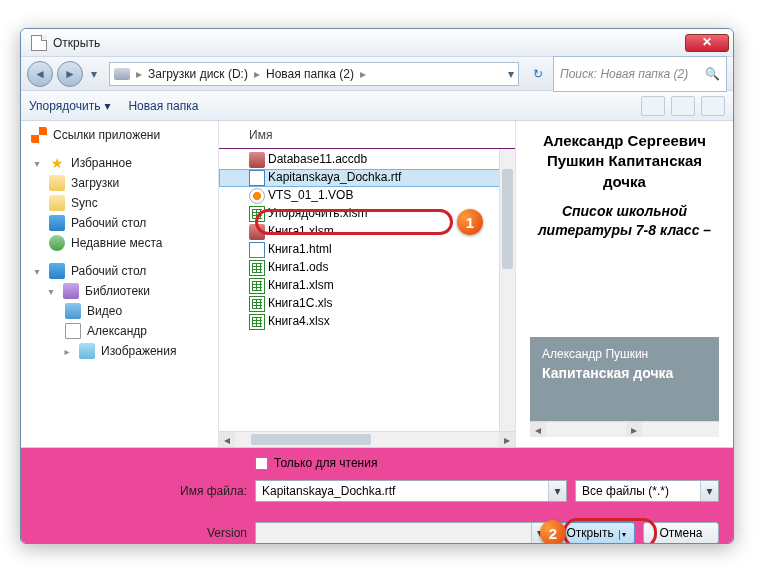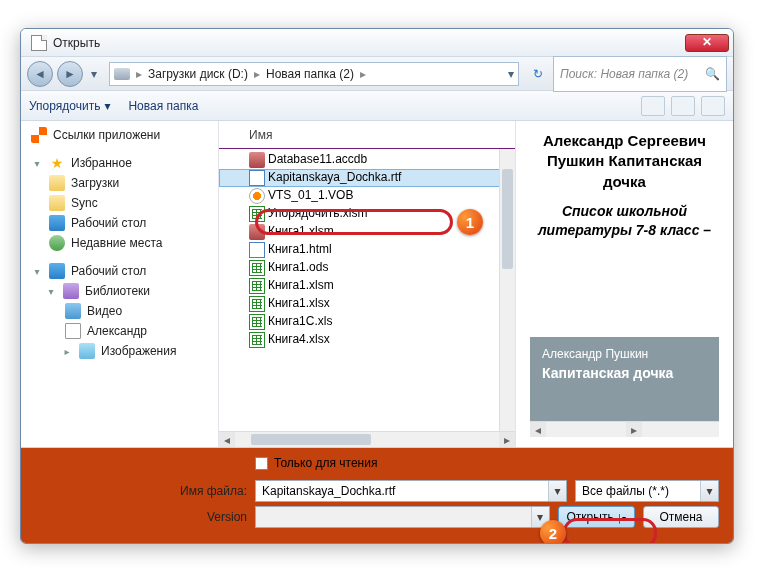--- a/index.html
+++ b/index.html
@@ -60,24 +60,24 @@
 .fl-hscroll .httrack { flex:1; position:relative; }
 .fl-hscroll .hthumb { position:absolute; left:16px; top:2px; bottom:2px; width:120px; background:#c8d0da; border-radius:2px; }
 .hbtn { width:16px; background:#e8e8e8; text-align:center; color:#666; line-height:16px; }
 .preview { width:217px; padding:10px 14px; overflow:hidden; display:flex; flex-direction:column; }
 .pv-title { font-weight:bold; text-align:center; font-size:15px; line-height:1.35; margin-bottom:10px; }
 .pv-sub { font-weight:bold; font-style:italic; text-align:center; font-size:14px; line-height:1.35; margin-bottom:14px; }
 .pv-card { background:#8a9aa2; color:#fff; padding:10px 12px 40px; margin-top:auto; }
 .pv-card .a { font-size:12px; }
 .pv-card .t { font-size:14px; font-weight:bold; margin-top:4px; }
 .pv-hscroll { height:16px; background:#f0f0f0; border-top:1px solid #ddd; display:flex; }
-.footer { height: 96px; background:#c2410c; border-top:1px solid #d0d4da; padding:8px 14px; }
+.footer { height: 96px; background:#ec4899; border-top:1px solid #d0d4da; padding:8px 14px; }
 .ro-row { display:flex; align-items:center; padding-left:220px; gap:6px; margin-bottom:10px; }
 .chk { width:13px; height:13px; border:1px solid #888; background:#fff; cursor:pointer; }
-.form-row { display:flex; align-items:center; gap:8px; margin-bottom:4px; }
+.form-row { display:flex; align-items:center; gap:8px; margin-bottom:20px; }
 .form-row .lbl { width:212px; text-align:right; color:#222; }
 .combo { height:22px; background:#fff; border:1px solid #a0acb8; display:flex; align-items:center; padding:0 6px; position:relative; }
 .combo .dd { position:absolute; right:0; top:0; bottom:0; width:18px; background:linear-gradient(#f4f6f8,#dde4ec); border-left:1px solid #c0cbd8; display:flex; align-items:center; justify-content:center; color:#444; cursor:pointer; }
 .fn-combo { flex:1; }
 .ft-combo { width:144px; }
 .btn { height:22px; min-width:76px; background:linear-gradient(#f8fafc,#e4eaf0); border:1px solid #9aacbe; border-radius:3px; text-align:center; line-height:20px; cursor:pointer; padding:0 8px; }
 .btn.primary { background:linear-gradient(#d8ecfa,#b8dcf4); border-color:#5a9ad0; }
 .ver-combo { flex:1; background:#f0f0f0; }
 .callout { position:absolute; border:3px solid #d02028; border-radius:14px; pointer-events:none; }
 .callout-1 { left:234px; top:180px; width:198px; height:26px; }
@@ -219,24 +219,20 @@
           <div class="fl-row">
             <span class="fi fi-xls"></span>
             <span>Книга1.ods</span>
           </div>
           <div class="fl-row">
             <span class="fi fi-xls"></span>
             <span>Книга1.xlsm</span>
           </div>
           <div class="fl-row">
             <span class="fi fi-xls"></span>
-            <span>Книга1.xlsx</span>
-          </div>
-          <div class="fl-row">
-            <span class="fi fi-xls"></span>
             <span>Книга1C.xls</span>
           </div>
           <div class="fl-row">
             <span class="fi fi-xls"></span>
             <span>Книга4.xlsx</span>
           </div>
           <div class="fl-vscroll">
             <div class="thumb"></div>
           </div>
       </div>

